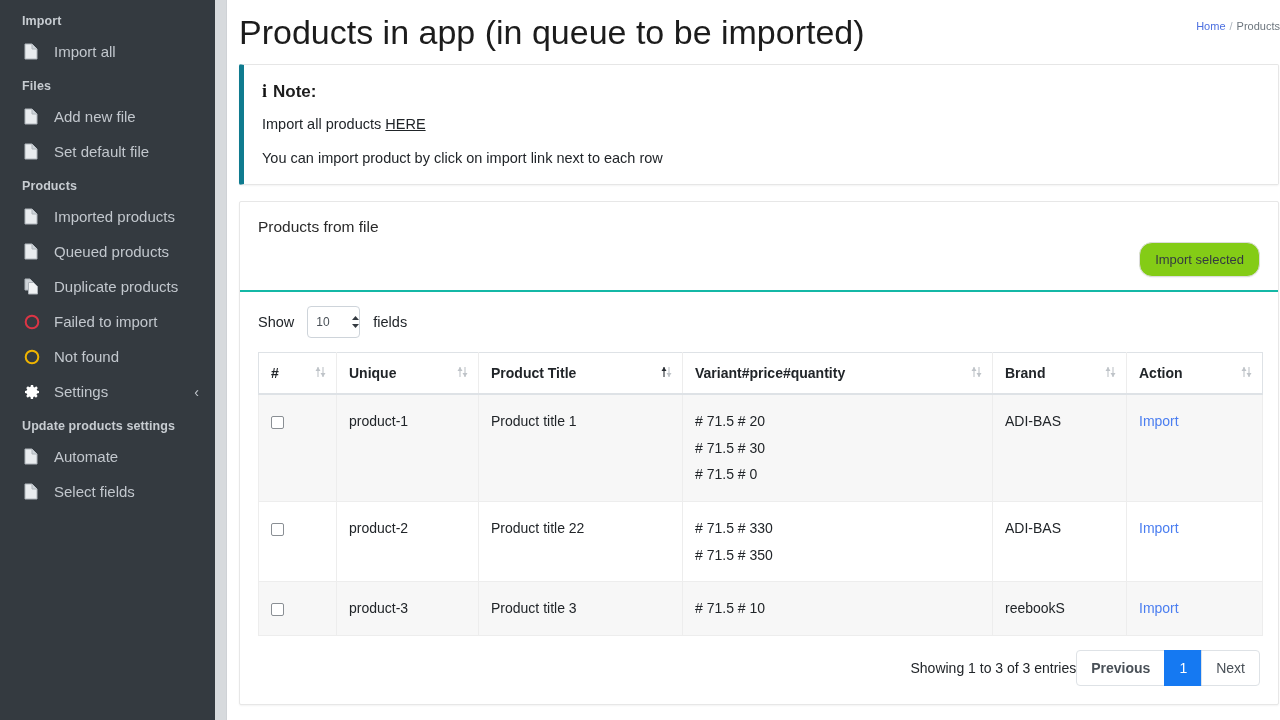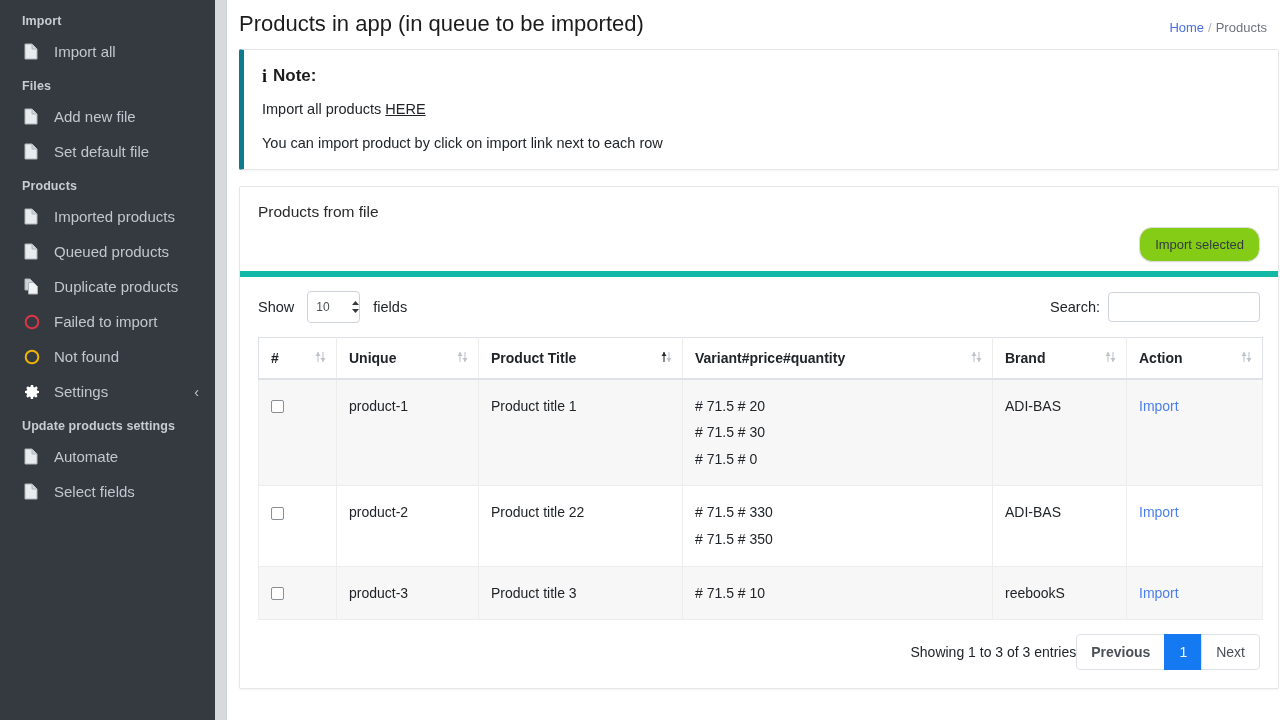--- a/index.html
+++ b/index.html
@@ -64,32 +64,32 @@
     height: 720px;
     background: #ffffff;
     overflow: hidden;
     position: relative;
   }
   .pagehead {
     display: flex; align-items: flex-start; justify-content: space-between;
     padding: 8px 0 10px 12px;
   }
   .pagetitle {
-    font-size: 22px;
+    font-size: 34px;
     font-weight: 400;
     color: #1c1c1c;
     line-height: 1.3;
     padding-top: 2px;
   }
   .breadcrumb {
-    font-size: 13px;
+    font-size: 11px;
     color: #6c757d;
     white-space: nowrap;
     padding-top: 12px;
-    padding-right: 13px;
+    padding-right: 0px;
   }
   .breadcrumb a { color: #4b6fe0; text-decoration: none; }
   .breadcrumb .sep { color: #adb5bd; margin: 0 4px; }
 
   .content { padding: 0 0 0 12px; }
 
   
   .note {
     background: #ffffff;
     border: 1px solid #e6e6e6;
@@ -116,21 +116,21 @@
   
   .card {
     background: #ffffff;
     border: 1px solid #e7e7e7;
     border-radius: 2px;
     box-shadow: 0 1px 2px rgba(0,0,0,0.05);
     width: 1040px;
   }
   .card-head {
     padding: 16px 18px 28px 18px;
-    border-bottom: 6px solid #14b8a6;
+    border-bottom: 2px solid #14b8a6;
     min-height: 90px;
     position: relative;
   }
   .card-head-title { font-size: 15.5px; color: #2a2a2a; }
   .btn {
     font-family: "Liberation Sans", sans-serif;
     font-size: 13px;
     color: #343a40;
     background: #84cc16;
     border: 1px solid #dcdcdc;
@@ -417,24 +417,20 @@
                 </select>
                 <span class="sel-arrow">
                   <svg width="9" height="14" viewBox="0 0 9 14">
                       <path d="M4.5 1L8 5H1z" fill="#343a40"></path>
                       <path d="M4.5 13L1 9h7z" fill="#343a40"></path>
                     </svg>
                 </span>
               </span>
               <span>fields</span>
             </div>
-            <div class="search-box">
-              <span>Search:</span>
-              <input class="search-input" type="text" placeholder="" style="">
-            </div>
           </div>
 
           <table class="dt">
             <colgroup>
               <col style="width:78px">
                 <col style="width:142px">
                 <col style="width:204px">
                 <col style="width:310px">
                 <col style="width:134px">
                 <col style="width:136px">

